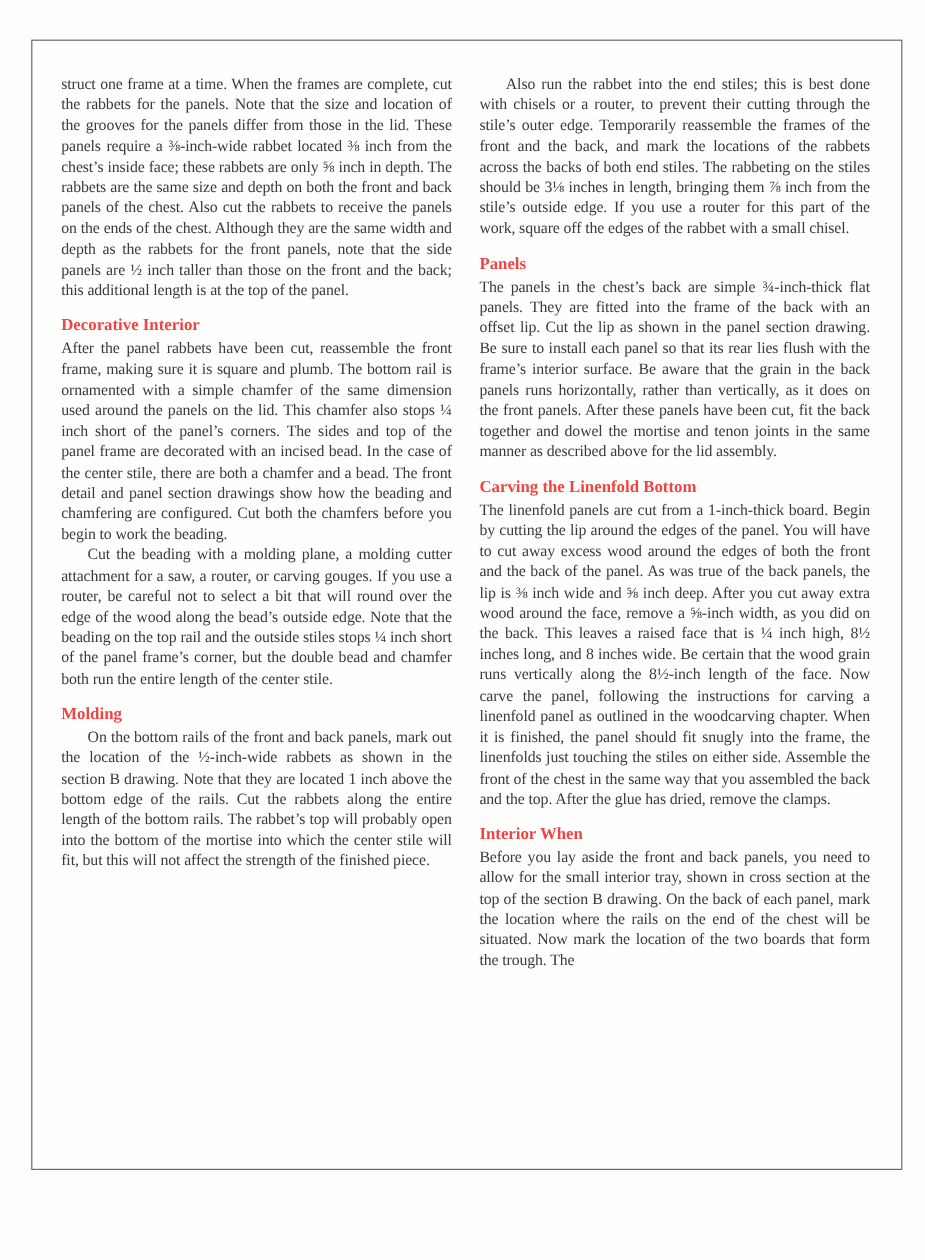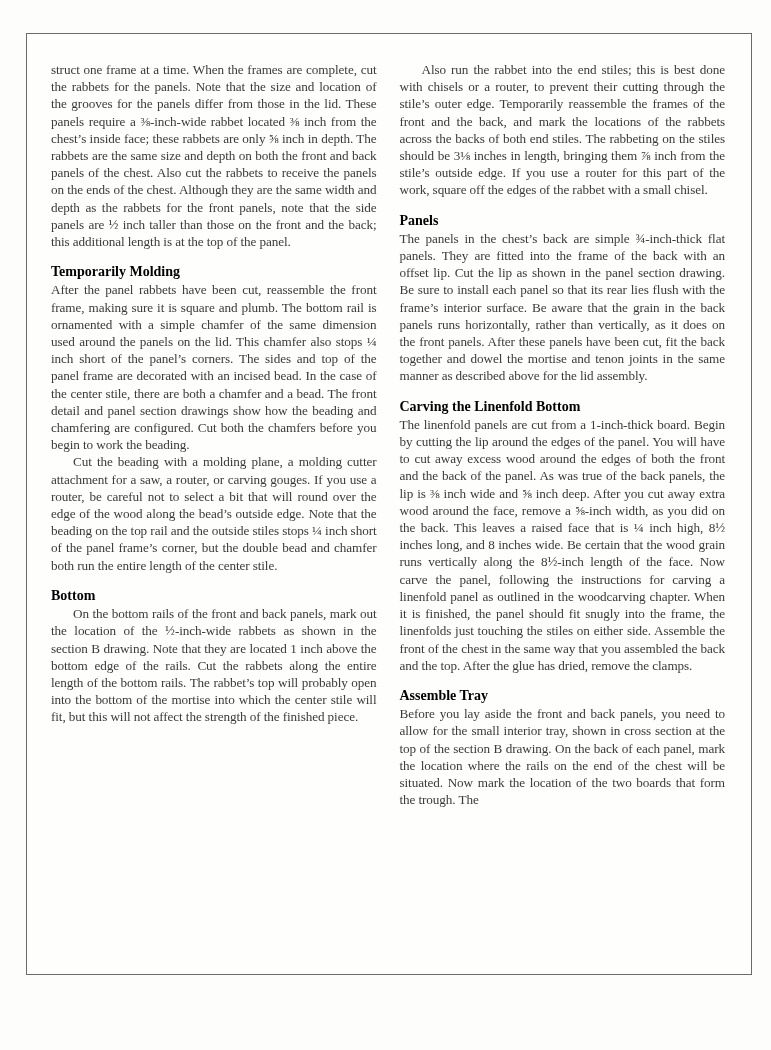--- a/index.html
+++ b/index.html
@@ -43,21 +43,21 @@
   }
   .para {
     margin: 0;
   }
   .para.indent {
     text-indent: 22px;
   }
   .section-heading {
     font-size: 14px;
     font-weight: bold;
-    color: #000000;
+    color: #ef4444;
     margin: 13px 0 1px 0;
     text-align: left;
     letter-spacing: 0;
   }
   .folio {
     position: absolute;
     left: 0;
     top: 999px;
     width: 100%;
     text-align: center;
@@ -69,34 +69,34 @@
 </head>
 <body>
 
 <div class="scan-page">
 
   <div class="page-frame">
     <div class="frame-content">
 
       <div class="text-column">
         <p class="para">struct one frame at a time. When the frames are complete, cut the rabbets for the panels. Note that the size and location of the grooves for the panels differ from those in the lid. These panels require a ⅜-inch-wide rabbet located ⅜ inch from the chest’s inside face; these rabbets are only ⅝ inch in depth. The rabbets are the same size and depth on both the front and back panels of the chest. Also cut the rabbets to receive the panels on the ends of the chest. Although they are the same width and depth as the rabbets for the front panels, note that the side panels are ½ inch taller than those on the front and the back; this additional length is at the top of the panel.</p>
-        <h3 class="section-heading">Temporarily Molding</h3>
+        <h3 class="section-heading">Decorative Interior</h3>
         <p class="para">After the panel rabbets have been cut, reassemble the front frame, making sure it is square and plumb. The bottom rail is ornamented with a simple chamfer of the same dimension used around the panels on the lid. This chamfer also stops ¼ inch short of the panel’s corners. The sides and top of the panel frame are decorated with an incised bead. In the case of the center stile, there are both a chamfer and a bead. The front detail and panel section drawings show how the beading and chamfering are configured. Cut both the chamfers before you begin to work the beading.</p>
         <p class="para indent">Cut the beading with a molding plane, a molding cutter attachment for a saw, a router, or carving gouges. If you use a router, be careful not to select a bit that will round over the edge of the wood along the bead’s outside edge. Note that the beading on the top rail and the outside stiles stops ¼ inch short of the panel frame’s corner, but the double bead and chamfer both run the entire length of the center stile.</p>
-        <h3 class="section-heading">Bottom</h3>
+        <h3 class="section-heading">Molding</h3>
         <p class="para indent">On the bottom rails of the front and back panels, mark out the location of the ½-inch-wide rabbets as shown in the section B drawing. Note that they are located 1 inch above the bottom edge of the rails. Cut the rabbets along the entire length of the bottom rails. The rabbet’s top will probably open into the bottom of the mortise into which the center stile will fit, but this will not affect the strength of the finished piece.</p>
       </div>
 
       <div class="text-column">
         <p class="para indent">Also run the rabbet into the end stiles; this is best done with chisels or a router, to prevent their cutting through the stile’s outer edge. Temporarily reassemble the frames of the front and the back, and mark the locations of the rabbets across the backs of both end stiles. The rabbeting on the stiles should be 3⅛ inches in length, bringing them ⅞ inch from the stile’s outside edge. If you use a router for this part of the work, square off the edges of the rabbet with a small chisel.</p>
         <h3 class="section-heading">Panels</h3>
         <p class="para">The panels in the chest’s back are simple ¾-inch-thick flat panels. They are fitted into the frame of the back with an offset lip. Cut the lip as shown in the panel section drawing. Be sure to install each panel so that its rear lies flush with the frame’s interior surface. Be aware that the grain in the back panels runs horizontally, rather than vertically, as it does on the front panels. After these panels have been cut, fit the back together and dowel the mortise and tenon joints in the same manner as described above for the lid assembly.</p>
         <h3 class="section-heading">Carving the Linenfold Bottom</h3>
         <p class="para">The linenfold panels are cut from a 1-inch-thick board. Begin by cutting the lip around the edges of the panel. You will have to cut away excess wood around the edges of both the front and the back of the panel. As was true of the back panels, the lip is ⅜ inch wide and ⅝ inch deep. After you cut away extra wood around the face, remove a ⅝-inch width, as you did on the back. This leaves a raised face that is ¼ inch high, 8½ inches long, and 8 inches wide. Be certain that the wood grain runs vertically along the 8½-inch length of the face. Now carve the panel, following the instructions for carving a linenfold panel as outlined in the woodcarving chapter. When it is finished, the panel should fit snugly into the frame, the linenfolds just touching the stiles on either side. Assemble the front of the chest in the same way that you assembled the back and the top. After the glue has dried, remove the clamps.</p>
-        <h3 class="section-heading">Assemble Tray</h3>
+        <h3 class="section-heading">Interior When</h3>
         <p class="para">Before you lay aside the front and back panels, you need to allow for the small interior tray, shown in cross section at the top of the section B drawing. On the back of each panel, mark the location where the rails on the end of the chest will be situated. Now mark the location of the two boards that form the trough. The</p>
       </div>
 
     </div>
   </div>
 
 
 </div>
 
 </body></html>

